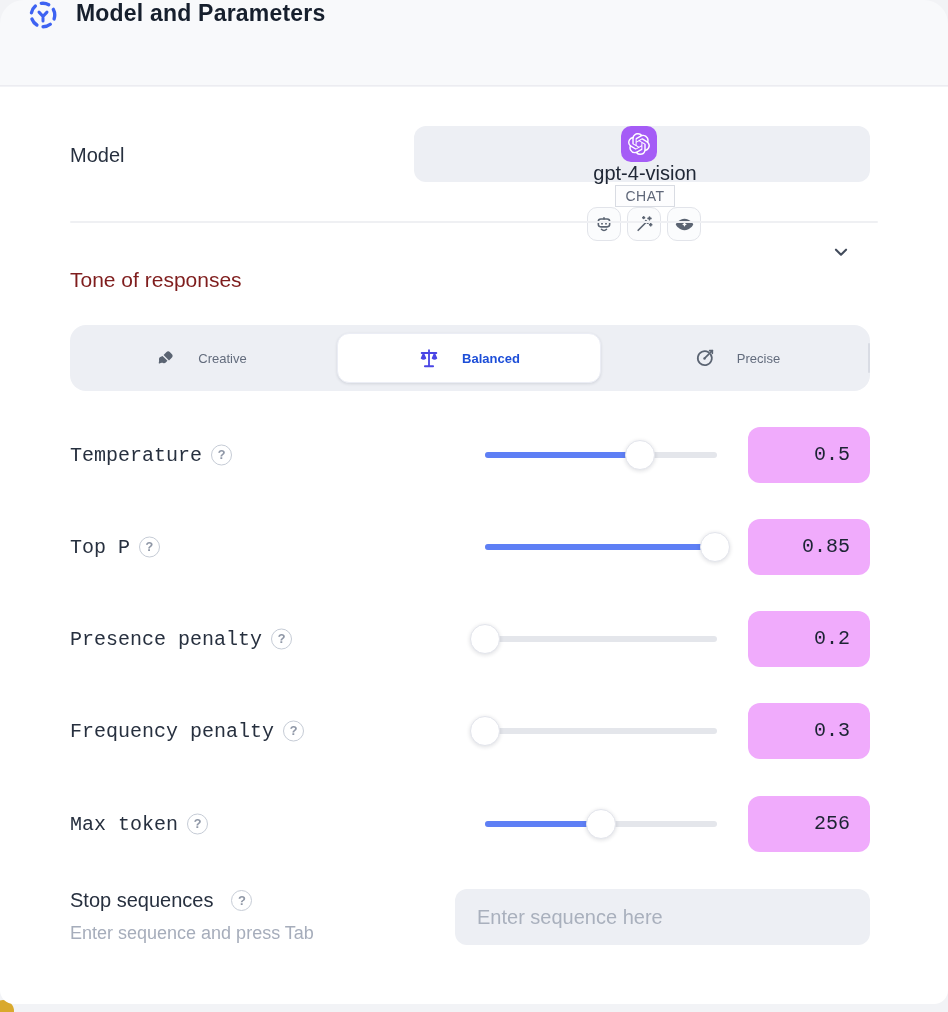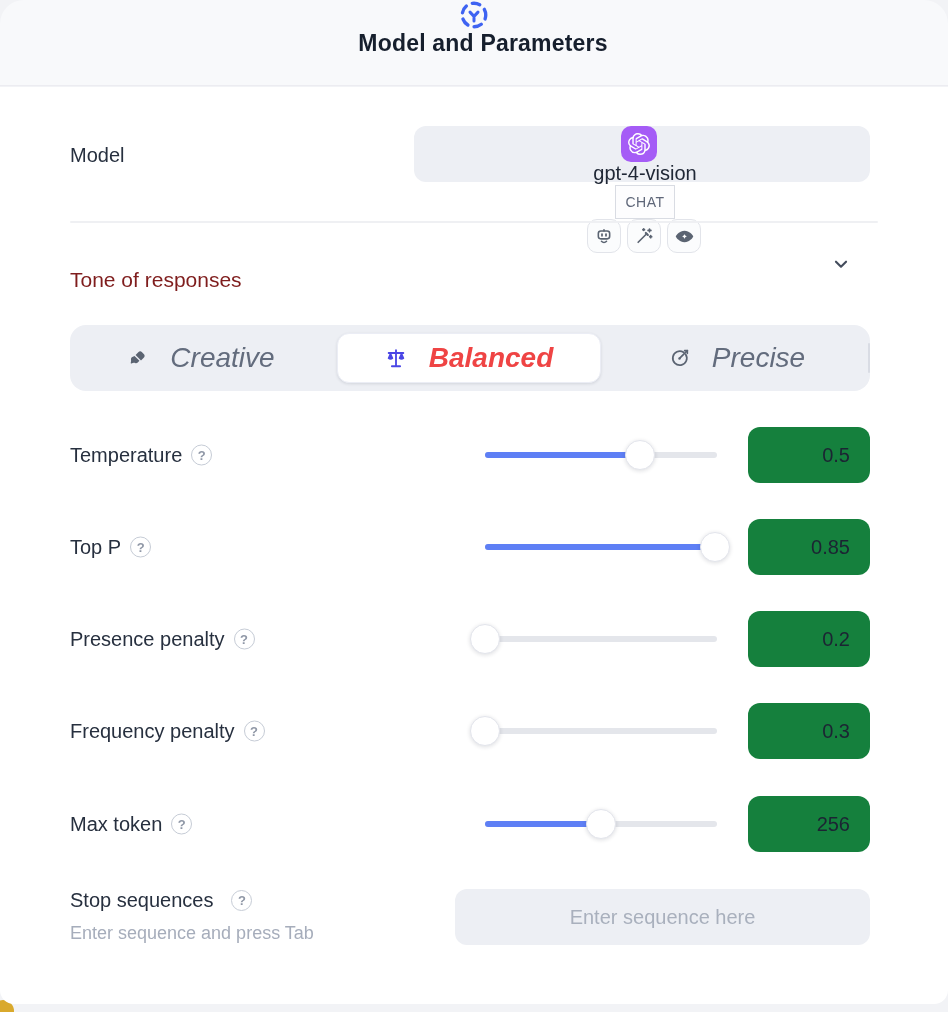--- a/index.html
+++ b/index.html
@@ -2,71 +2,71 @@
 <html><head>
 <meta charset="utf-8">
 <style>
   * { margin:0; padding:0; box-sizing:border-box; }
   html,body { width:948px; height:1012px; }
   body { font-family:"Liberation Sans", sans-serif; background:#f2f3f6; overflow:hidden; position:relative; }
 
   .yellow-peek { position:absolute; left:-8px; bottom:-10px; width:22px; height:22px; border-radius:50%; background:#d9a92c; }
 
   .header-card { position:absolute; top:0; left:0; width:948px; height:86px; background:#f8f9fb;
-    border-radius:24px 24px 0 0; border-bottom:1px solid #ececf1; display:flex; align-items:center; padding:0 28px; z-index:2;flex-direction:column; }
+    border-radius:24px 24px 0 0; border-bottom:1px solid #ececf1; display:flex; align-items:flex-start; padding:0 28px; z-index:2; }
   .header-title { font-size:23px; font-weight:bold; color:#161f2d; margin-left:18px; letter-spacing:.2px; }
 
   .card { position:absolute; top:87px; left:0; width:948px; height:917px; background:#ffffff;
     border-radius:0 0 14px 14px; z-index:1; }
 
   .row-label { position:absolute; left:70px; font-size:20px; color:#27303f; display:flex; align-items:center; gap:9px; }
   .q-icon { width:21px; height:21px; border-radius:50%; border:1.6px solid #c6ccd6; color:#8f97a6;
     font-size:13px; display:inline-flex; align-items:center; justify-content:center; font-weight:bold; }
 
   
   .model-select { position:absolute; top:39px; left:414px; width:456px; height:56px; background:#edeff4;
     border-radius:12px; display:flex; align-items:center; padding:0 18px 0 12px; cursor:pointer;flex-direction:column; }
   .openai-badge { width:36px; height:36px; border-radius:10px; background:#a55cf6; display:flex; align-items:center; justify-content:center; flex:0 0 auto; }
   .model-name { font-size:20px; color:#202836; margin-left:12px; }
   .chat-badge { margin-left:12px; background:#fdfdfe; border:1px solid #d9dce3; border-radius:0;
-    padding:8px 9px; font-size:14px; letter-spacing:.5px; color:#5f6779; }
+    padding:2px 9px; font-size:14px; letter-spacing:.5px; color:#5f6779; }
   .chips { display:flex; gap:6px; margin-left:10px; }
   .chip { width:34px; height:34px; background:#fbfcfd; border:1px solid #e2e4ea; border-radius:10px;
     display:flex; align-items:center; justify-content:center; }
   .chev { margin-left:auto; display:flex; align-items:center; }
 
   .divider { position:absolute; top:134px; left:70px; width:808px; height:2px; background:#eff0f3; border-radius:1px; }
 
   .tone-title { position:absolute; top:181px; left:70px; font-size:21px; color:#7f1d1d; }
 
   .seg-control { position:absolute; top:238px; left:70px; width:800px; height:66px; background:#edeff4;
     border-radius:16px; display:flex; align-items:stretch; }
-  .seg { flex:1 1 0; display:flex; align-items:center; justify-content:center; gap:22px; font-size:28px;
-    color:#636c7d; cursor:pointer; border-radius:12px;font-style:italic; }
+  .seg { flex:1 1 0; display:flex; align-items:center; justify-content:center; gap:22px; font-size:13px;
+    color:#636c7d; cursor:pointer; border-radius:12px; }
   .seg.selected { background:#ffffff; margin:8px 5px; border:1px solid #ebedf5; box-shadow:0 1px 3px rgba(22,30,55,.12);
-    color:#ef4444; font-weight:bold; }
+    color:#1d4ed8; font-weight:bold; }
   .seg-sep { width:2px; height:30px; background:#d9dce4; align-self:center; border-radius:1px; }
 
   
-  .param-row { position:absolute; left:0; width:820px; height:56px; }
+  .param-row { position:absolute; left:0; width:820px; height:56px;font-family:Liberation Mono, monospace; }
   .param-row .row-label { top:50%; transform:translateY(-50%); }
   .slider { position:absolute; left:485px; top:50%; width:232px; height:30px; transform:translateY(-50%); cursor:pointer; }
   .track { position:absolute; top:12px; left:0; width:232px; height:6px; background:#e4e6eb; border-radius:3px; }
   .fill { position:absolute; top:0; left:0; height:6px; background:#5e7ff5; border-radius:3px; }
   .thumb { position:absolute; top:-12px; width:30px; height:30px; background:#ffffff; border:1px solid #e3e5ec;
     border-radius:50%; box-shadow:0 1px 4px rgba(20,28,50,.15); transform:translateX(-50%); }
-  .value-box { position:absolute; left:748px; top:0; width:122px; height:56px; background:#15803d; border-radius:12px;
+  .value-box { position:absolute; left:748px; top:0; width:122px; height:56px; background:#f0abfc; border-radius:12px;
     font-size:20px; color:#1c2433; text-align:right; line-height:56px; padding-right:20px; }
 
   
   .stop-label-wrap { position:absolute; left:70px; top:802px; }
   .stop-label { font-size:20px; color:#27303f; display:flex; align-items:center; gap:18px; }
   .stop-helper { margin-top:11px; font-size:18px; color:#a6adbb; }
   .stop-input { position:absolute; left:455px; top:802px; width:415px; height:56px; background:#edeff4; border:none;
-    border-radius:12px; font-family:"Liberation Sans", sans-serif; font-size:20px; color:#2a3240; padding:0 22px; outline:none;text-align:center; }
+    border-radius:12px; font-family:"Liberation Sans", sans-serif; font-size:20px; color:#2a3240; padding:0 22px; outline:none; }
   .stop-input::placeholder { color:#a9b0bd; }
 
   svg { display:block; }
 </style>
 </head>
 <body>
 
 <div class="yellow-peek"></div>
 
 <div class="header-card">

